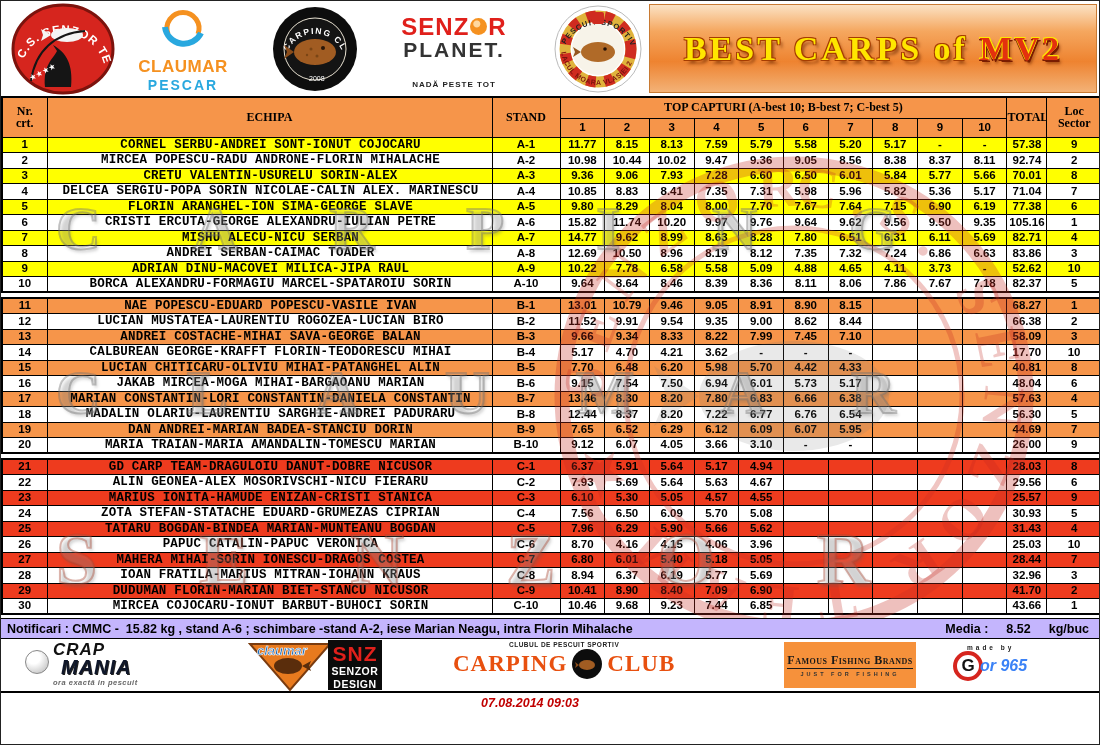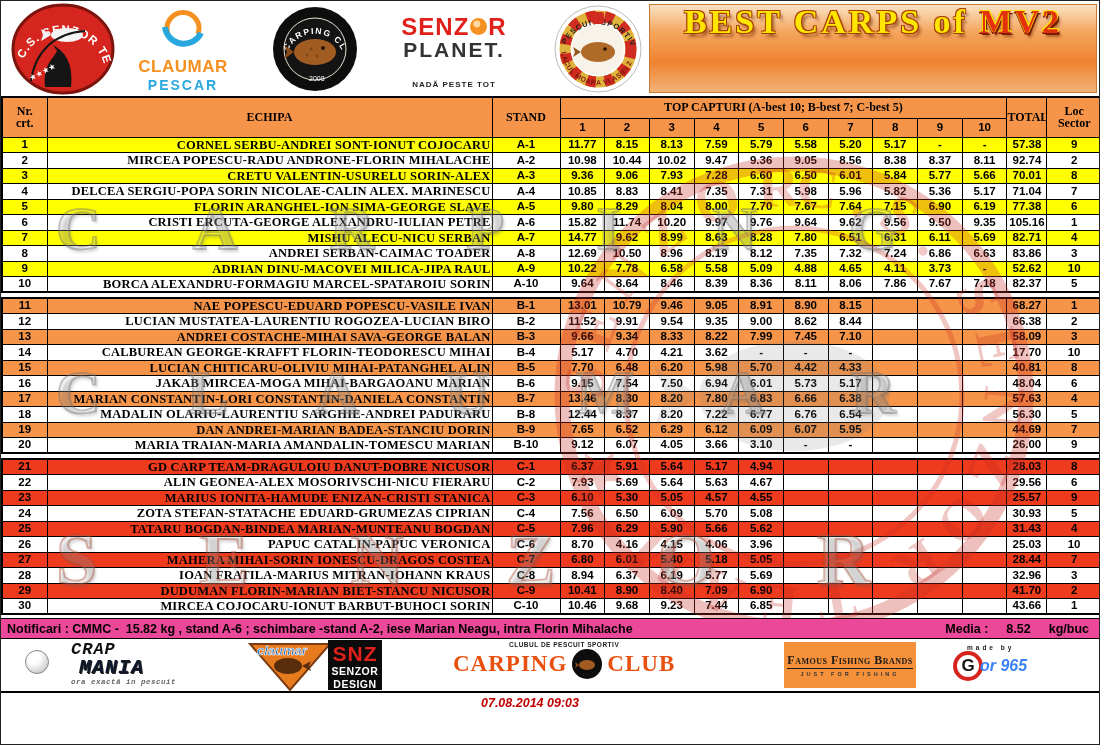--- a/index.html
+++ b/index.html
@@ -19,65 +19,65 @@
   #lg-carpingclub { left:270px; top:4px; }
   #lg-senzorplanet { left:386px; top:12px; width:134px; text-align:center; }
   .sp-line1 { display:flex; align-items:center; justify-content:center; color:#e0201b; font-weight:900; font-size:24px; letter-spacing:1px; }
   .sp-odot { display:inline-block; width:17px; height:17px; border-radius:50%; background:radial-gradient(circle at 40% 35%, #ffd9a0 0 3px, #f59120 4px); margin:0 1px; position:relative; top:-1px;}
   .sp-line2 { color:#333; font-weight:700; font-size:21px; letter-spacing:2px; margin-top:-3px;}
   .sp-line3 { color:#222; font-weight:700; font-size:8px; letter-spacing:1px; margin-top:18px;}
   #lg-mv { left:552px; top:3px; }
 
   #titlepanel { position:absolute; left:648px; top:3px; width:448px; height:89px;
     background:linear-gradient(180deg,#fbe2c4 0%,#f5a75f 30%,#ee8330 65%,#f3b277 100%);
-    border:1px solid #c87a33; display:flex; flex-direction:column; align-items:center; justify-content:flex-start; }
+    border:1px solid #c87a33; display:flex; flex-direction:column; align-items:center; justify-content:center; }
   .t-line1 { font-family:"Liberation Serif",serif; font-weight:bold; font-size:34px; letter-spacing:3px; line-height:1.0; }
   .t-line2 { font-family:"Liberation Serif",serif; font-weight:bold; font-size:26px; letter-spacing:2px; line-height:1.05; margin-top:2px;}
   .t-yellow { color:#ffe600; text-shadow:-1px -1px 0 #a63c00, 1px -1px 0 #a63c00, -1px 1px 0 #a63c00, 1px 1px 0 #a63c00, 3px 4px 3px rgba(110,40,0,.55); }
   .t-red    { color:#e3310e; text-shadow:-1px -1px 0 #ffe600, 1px -1px 0 #ffe600, -1px 1px 0 #7a1c00, 2px 2px 0 #7a1c00, 3px 4px 3px rgba(110,40,0,.55); }
   .t-red2   { color:#d42b08; text-shadow:1px 1px 0 #7a1c00, 3px 4px 3px rgba(110,40,0,.5); }
 
   
   table { border-collapse:collapse; table-layout:fixed; width:1100px; border:2px solid #000; }
   col.col-nr{width:45px} col.col-team{width:445px} col.col-stand{width:68px}
   col.col-cap{width:44.7px} col.col-total{width:40px} col.col-loc{width:55px}
   th,td { border:1px solid #000; overflow:hidden; white-space:nowrap; }
   th { background:#f6954a; font-weight:bold; font-size:12px; text-align:center; white-space:pre-line; line-height:1.05;}
   tr.hrow1 th { height:21px;font-family:Liberation Serif, serif; }
   tr.hrow2 th { height:19px; font-size:11.5px; }
   td { height:15.5px; font-size:11.5px; font-weight:bold; text-align:center; line-height:1; padding:0 1px; }
-  td.c-team { text-align:right; padding-left:3px; font-family:Liberation Serif, serif; font-size:12.5px; letter-spacing:.2px; }
+  td.c-team { text-align:center; padding-left:3px; font-family:Liberation Mono, monospace; font-size:12.5px; letter-spacing:.2px; }
   tr.stripe-a td { background:#ffff00; }
   tr.stripe-b td { background:#f6954a; }
   tr.stripe-c td { background:#ee3b1e; }
   .gap { height:4px; }
 
   
   .wm-word { position:absolute; left:55px; width:1050px; text-align:justify; pointer-events:none; z-index:6;
     font-family:"Liberation Serif",serif; font-weight:bold;
     color:rgba(200,200,200,0.14); -webkit-text-stroke:2px rgba(110,110,110,0.40);
     text-shadow:2px 3px 3px rgba(90,90,90,0.25); }
   #wm-a { top:192px; font-size:62px; letter-spacing:92px; }
   #wm-b { top:356px; font-size:62px; letter-spacing:86px; }
   #wm-c { top:516px; font-size:74px; letter-spacing:102px; -webkit-text-stroke:2px rgba(170,70,50,0.40); }
   #wm-stamp { position:absolute; left:548px; top:150px; pointer-events:none; z-index:5; }
 
   
-  #notifbar { position:relative; margin-top:3px; height:21px; background:#ec4899;
+  #notifbar { position:relative; margin-top:3px; height:21px; background:#c4b5fd;
     border-top:1px solid #000; border-bottom:1px solid #000;
     display:flex; align-items:center; justify-content:space-between; padding:0 10px 0 6px;
     font-weight:bold; font-size:12.5px; white-space:pre; z-index:7;}
   #media-group span { margin-left:18px; }
 
   
   #sponsors { position:relative; height:52px; background:#fff; }
   .sp-abs { position:absolute; }
   #sp-crap { left:24px; top:3px; display:flex; align-items:flex-start; }
   .ball { width:24px; height:24px; border-radius:50%; background:radial-gradient(circle at 35% 30%, #fff 0 30%, #c9c9c9 80%, #9a9a9a); border:1px solid #888; margin-top:8px;}
-  .crap-txt { margin-left:22px; font-family:Liberation Mono, monospace; font-style:italic; line-height:.95;}
+  .crap-txt { margin-left:4px; font-family:Liberation Sans, sans-serif; font-style:italic; line-height:.95;}
   .crap-w1 { font-weight:900; font-size:17px; color:#111; letter-spacing:1px;}
   .crap-w2 { font-weight:900; font-size:20px; color:#0f172a; letter-spacing:1px; text-shadow:1px 1px 0 #222; margin-left:8px;}
   .crap-tag { font-size:7.5px; color:#666; font-weight:bold; margin-top:2px; letter-spacing:.5px;}
   #sp-clm { left:246px; top:1px; }
   #sp-snz { left:327px; top:1px; width:54px; height:50px; background:#0b0b0b; color:#fff; text-align:center; line-height:1; padding-top:3px;}
   .snz-1 { color:#e0201b; font-weight:900; font-size:21px; letter-spacing:1px;}
   .snz-2,.snz-3 { font-weight:700; font-size:10.5px; letter-spacing:.5px; margin-top:2px;}
   #sp-cc { left:452px; top:2px; text-align:center; }
   .cc-top { font-size:6.5px; font-weight:bold; color:#222; letter-spacing:.5px; }
   .cc-row { display:flex; align-items:center; justify-content:center; }

